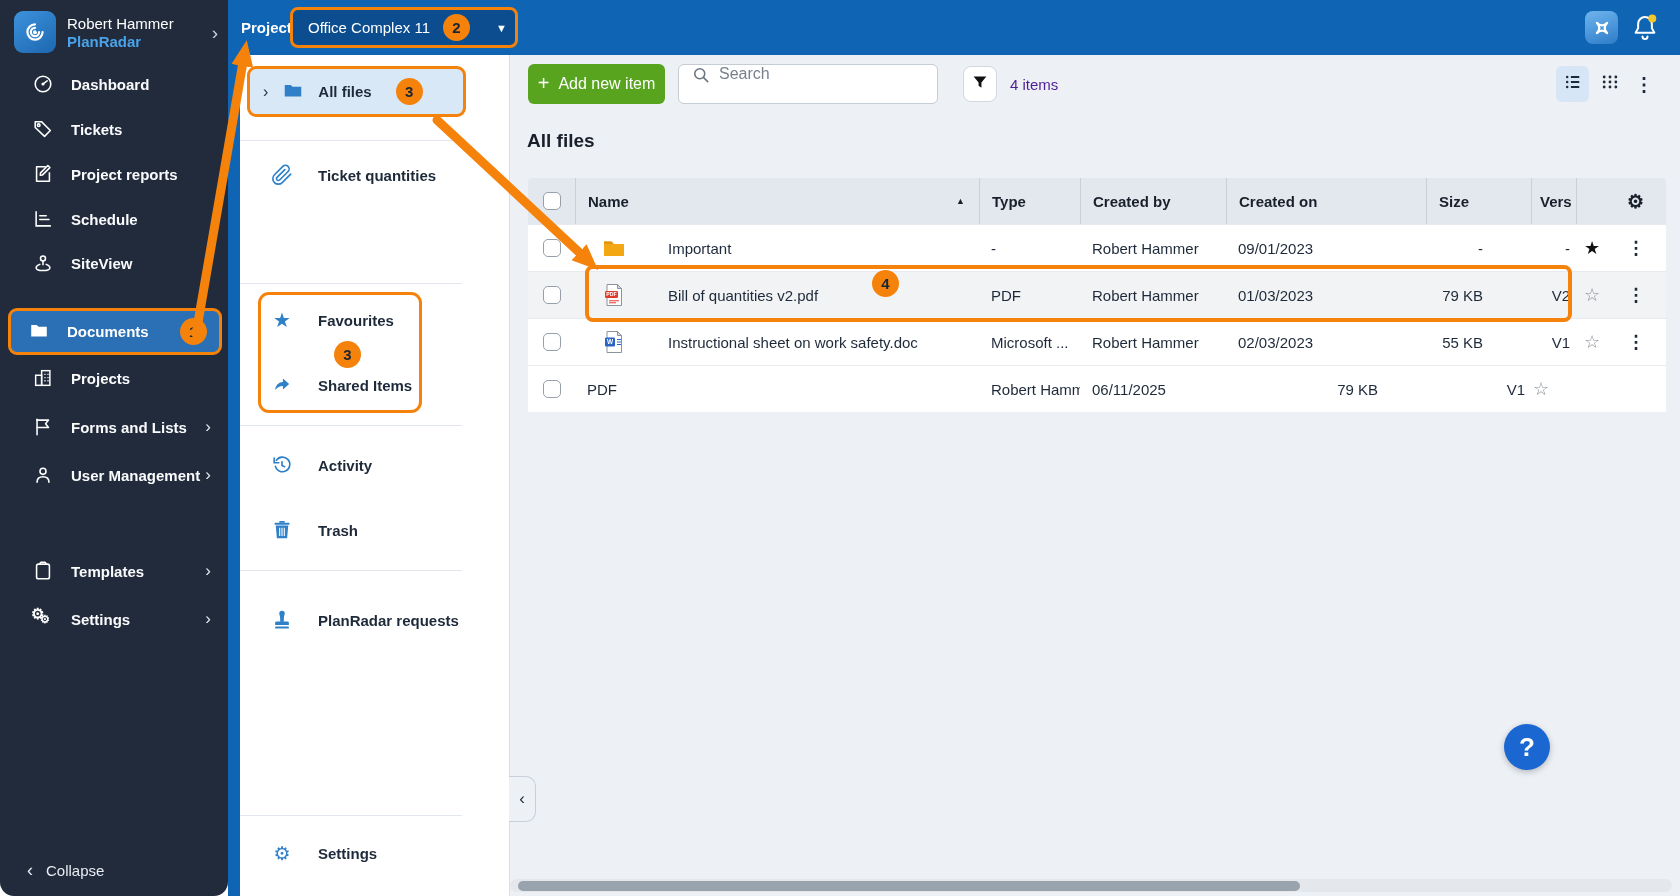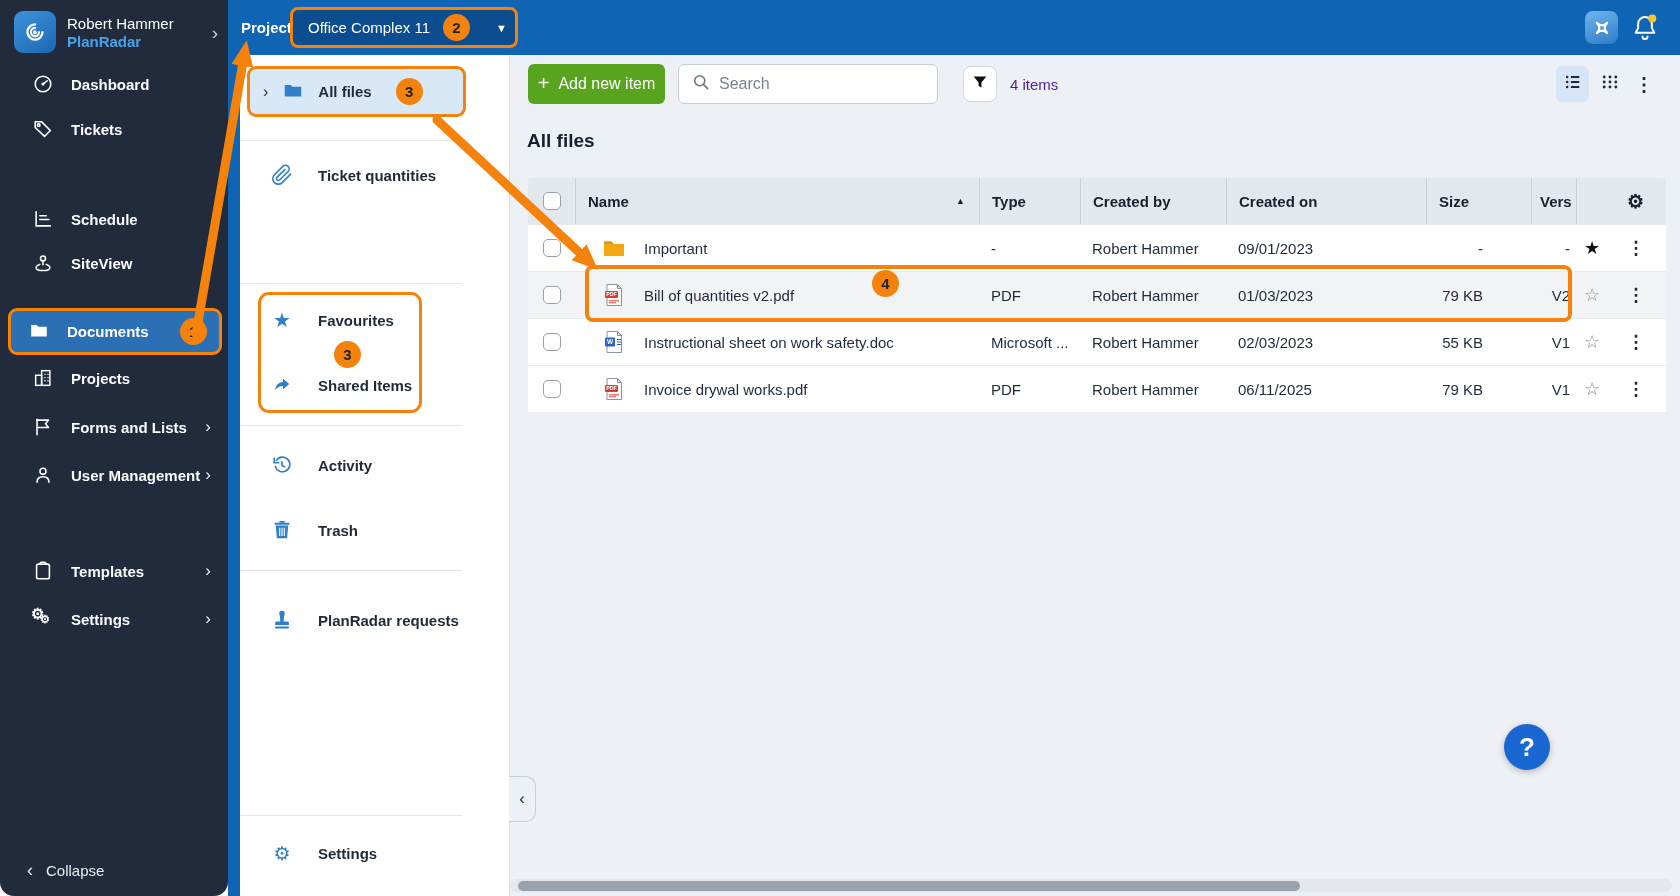--- a/index.html
+++ b/index.html
@@ -65,21 +65,21 @@
   .panel-collapse { position:absolute; left:509px; top:776px; width:27px; height:46px; background:#EDF1F6;
     border:1px solid #C8CFD8; border-left:none; border-radius:0 10px 10px 0; z-index:6;
     display:flex; align-items:center; justify-content:center; color:#1E2A3A; font-size:17px; cursor:pointer; }
   
   .main { position:absolute; left:510px; top:55px; width:1170px; height:841px; background:#EDF1F6; z-index:2; }
   .btn-add { position:absolute; left:18px; top:9px; width:137px; height:40px; background:#58A41F; border:none;
     border-radius:6px; color:#fff; font-size:16px; font-family:"Liberation Sans",sans-serif;
     display:flex; align-items:center; justify-content:center; gap:9px; cursor:pointer; }
   .btn-add .plus { font-size:20px; font-weight:normal; margin-top:-2px; }
   .search-box { position:absolute; left:168px; top:9px; width:260px; height:40px; background:#fff;
-    border:1px solid #C6CCD4; border-radius:6px; display:flex; align-items:center; padding-left:12px; gap:8px; }
+    border:1px solid #C6CCD4; border-radius:6px; display:flex; align-items:flex-start; padding-left:12px; gap:8px; }
   .search-box input { border:none; outline:none; flex:1; font-size:16px; font-family:"Liberation Sans",sans-serif;
     color:#333; background:transparent; }
   .search-box input::placeholder { color:#78818C; }
   .btn-filter { position:absolute; left:453px; top:11px; width:34px; height:36px; background:#fff;
     border:1px solid #D3D8DF; border-radius:8px; display:flex; align-items:center; justify-content:center; cursor:pointer; }
   .items-count { position:absolute; left:500px; top:9px; height:40px; display:flex; align-items:center;
     font-size:15px; color:#4c1d95; }
   .vt-list { position:absolute; left:1046px; top:11px; width:33px; height:36px; background:#D6E6F7;
     border-radius:6px; display:flex; align-items:center; justify-content:center; cursor:pointer; }
   .vt-grid { position:absolute; left:1085px; top:11px; width:30px; height:36px;
@@ -94,21 +94,21 @@
   .thead .hc { display:flex; align-items:center; padding-left:12px;gap:7px; }
   .thead .hc + .hc { border-left:1px solid #C9D0D8; }
   .thead .hc.h-name { justify-content:space-between; padding-right:14px; }
   .thead .hc.h-vers { overflow:hidden; white-space:nowrap; padding-left:8px; border-left:1px solid #C9D0D8; }
   .thead .hc.h-actions { justify-content:flex-end; padding-right:22px; font-size:19px; }
   .sort-arrow { font-size:9px; color:#18202C; }
   .trow { height:47px; background:#fff; border-top:1px solid #E6EAEE; font-size:15px; color:#1E2A3A; }
   .trow.hl { background:#F2F3F5; }
   .c { display:flex; align-items:center; padding-left:12px; overflow:hidden; white-space:nowrap; }
   .c.cbc { justify-content:center; padding-left:0; }
-  .c.namec { padding-left:27px; gap:18px; }
+  .c.namec { padding-left:27px; gap:42px; }
   .c.sizec { justify-content:flex-end; padding-left:0; padding-right:48px; }
   .c.versc { justify-content:flex-end; padding-left:0; padding-right:6px; }
   .c.actc { padding-left:2px; gap:20px; }
   .checkbox { width:18px; height:18px; border:1.5px solid #97A0AA; border-radius:5px; background:#fff; cursor:pointer; }
   .ficon { width:24px; height:26px; display:flex; align-items:center; justify-content:center; flex:0 0 auto; }
   .star { width:28px; text-align:center; font-size:18px; cursor:pointer; }
   .star.filled { color:#111; }
   .star.outline { color:#8A9097; }
   .kebab { width:20px; text-align:center; font-size:18px; font-weight:bold; color:#1E2A3A; cursor:pointer; }
   
@@ -154,20 +154,29 @@
     <span>Dashboard</span>
   </div>
   <div class="nav-item" style="top:107px">
     <span class="nv-ic">
       <svg width="22" height="22" viewBox="0 0 24 24" fill="none" stroke="#fff" stroke-width="1.7" stroke-linejoin="round">
         <path d="M3.5 4 h6.8 L20 13.7 L13.7 20 L3.5 10.3 Z"></path>
           <circle cx="7.3" cy="7.8" r="1.4"></circle>
       </svg>
       </span>
     <span>Tickets</span>
+  </div>
+  <div class="nav-item" style="top:152px">
+    <span class="nv-ic">
+      <svg width="22" height="22" viewBox="0 0 24 24" fill="none" stroke="#fff" stroke-width="1.7" stroke-linejoin="round">
+        <path d="M15 4 H5 v16 h14 V10"></path>
+          <path d="M11.5 13 L19.5 5 L17.3 2.8 L9.3 10.8 L9 13.4 Z"></path>
+      </svg>
+      </span>
+    <span>Project reports</span>
   </div>
   <div class="nav-item" style="top:197px">
     <span class="nv-ic">
       <svg width="22" height="22" viewBox="0 0 24 24" fill="none" stroke="#fff" stroke-width="1.7" stroke-linecap="round">
         <path d="M4.5 4 v15.5 H20"></path>
           <path d="M8.5 8.5 h7"></path>
           <path d="M8.5 12.5 h10"></path>
       </svg>
       </span>
     <span>Schedule</span>
@@ -503,32 +512,20 @@
       <div class="c actc">
         <span class="star outline">☆</span>
         <span class="kebab">⋮</span>
       </div>
     </div>
 
     <div class="trow">
       <div class="c cbc">
           <span class="checkbox"></span>
         </div>
-      <div class="c namec">
-        <span class="ficon">
-          <svg width="20" height="24" viewBox="0 0 20 24">
-            <path d="M3 1.5 h10.5 l4 4 V22.5 H3 Z" fill="#fff" stroke="#8A939E" stroke-width="1"></path>
-            <path d="M13.5 1.5 l4 4 h-4 Z" fill="#D7DCE2" stroke="#8A939E" stroke-width="1"></path>
-            <rect x="1" y="8" width="13" height="7" rx="1.2" fill="#E03A2F"></rect>
-            <text x="7.5" y="13.2" font-size="5.2" fill="#fff" text-anchor="middle" font-weight="bold">PDF</text>
-            <path d="M5 17.8 h10 M5 19.8 h7" stroke="#E03A2F" stroke-width="1"></path>
-          </svg>
-          </span>
-        <span>Invoice drywal works.pdf</span>
-      </div>
       <div class="c">PDF</div>
       <div class="c">Robert Hammer</div>
       <div class="c">06/11/2025</div>
       <div class="c sizec">79 KB</div>
       <div class="c versc">V1</div>
       <div class="c actc">
         <span class="star outline">☆</span>
         <span class="kebab">⋮</span>
       </div>
     </div>

